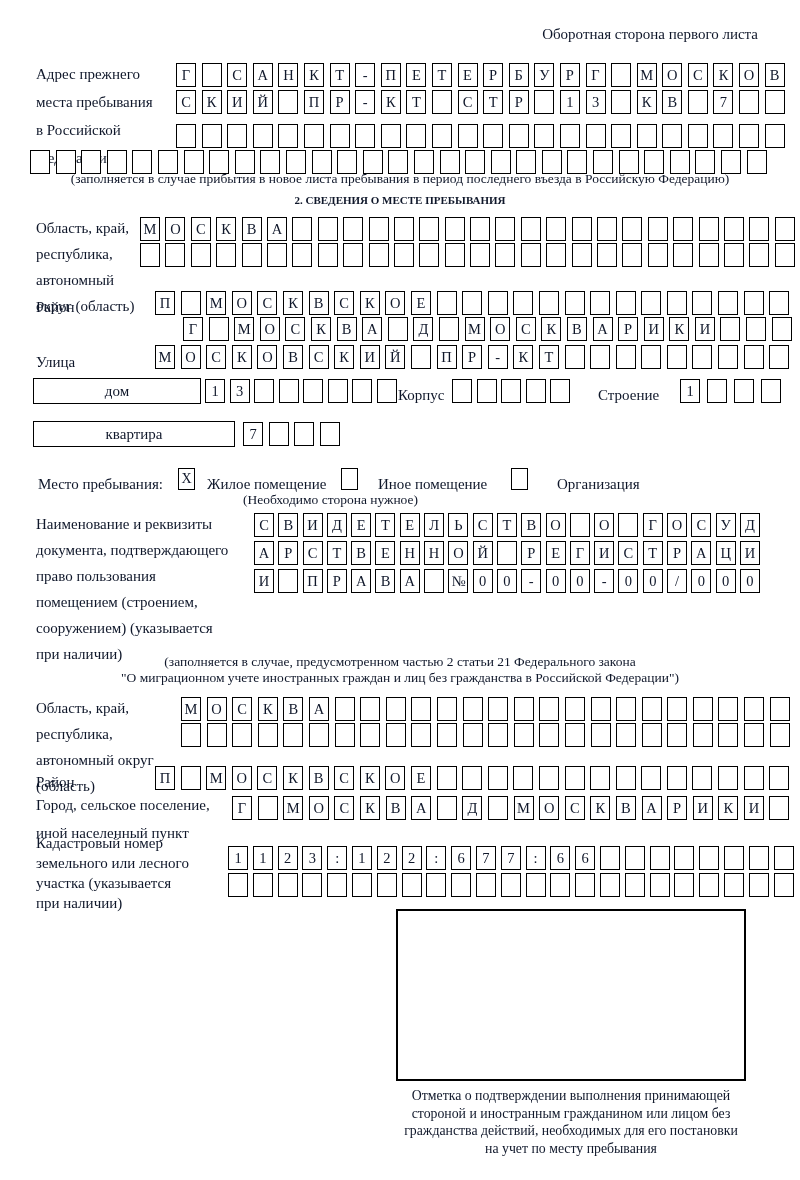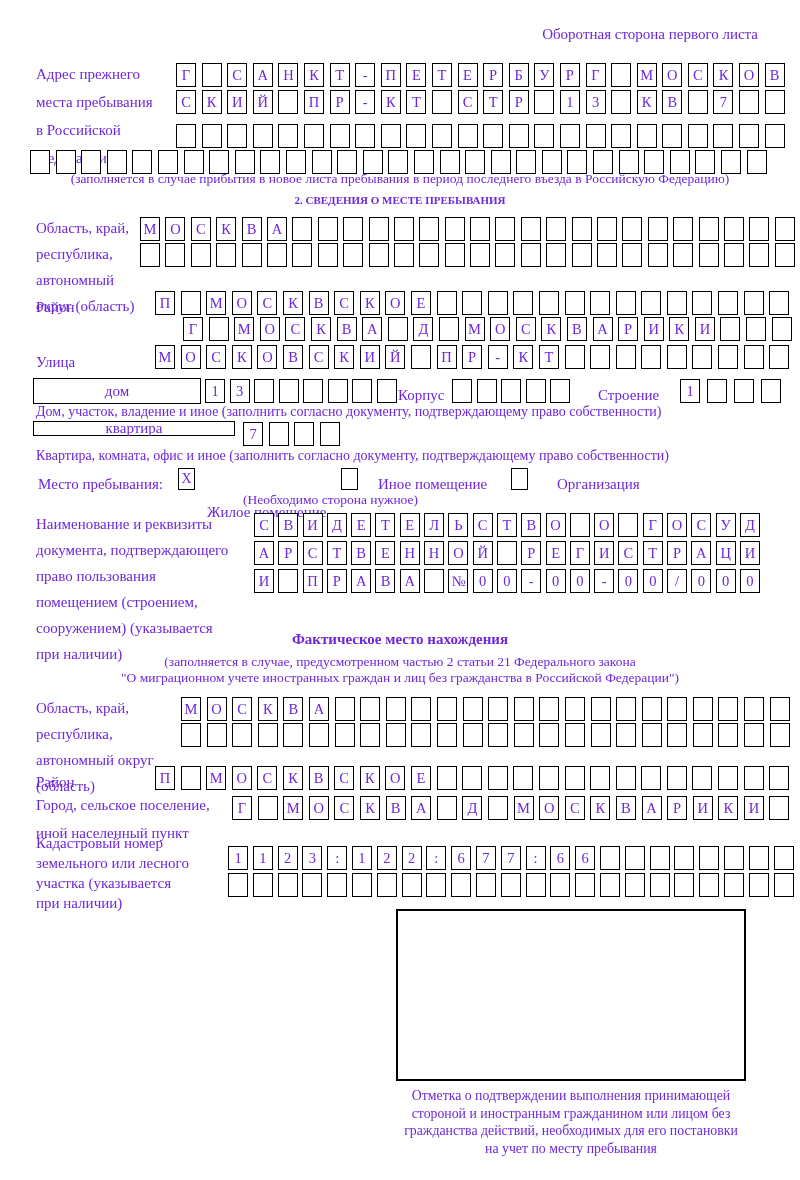--- a/index.html
+++ b/index.html
@@ -1,17 +1,17 @@
 <!DOCTYPE html>
 <html><head>
 <meta charset="utf-8">
 <style>
   html,body{margin:0;padding:0;background:#888;}
   .page{position:relative;width:800px;height:1180px;background:#ffffff;margin:0 auto;
-        font-family:"Liberation Serif","DejaVu Serif",serif;color:#6d28d9;overflow:hidden;}
+        font-family:"Liberation Serif","DejaVu Serif",serif;color:#0f172a;overflow:hidden;}
   .abs{position:absolute;}
   .lines{white-space:pre-line;}
   .lbl{font-size:15px;line-height:28px;}
   .cellrow{position:absolute;display:flex;gap:5.6px;}
   .cell{box-sizing:border-box;flex:0 0 20px;width:20px;height:24px;border:1.7px solid #000;
         display:flex;align-items:center;justify-content:center;font-size:14.5px;background:#fff;}
   .wbox{box-sizing:border-box;position:absolute;border:1.7px solid #000;background:#fff;
         display:flex;align-items:center;justify-content:center;font-size:15px;}
   .chk{box-sizing:border-box;position:absolute;width:17px;height:22px;border:1.6px solid #000;
        display:flex;align-items:center;justify-content:center;font-size:14px;background:#fff;}
@@ -310,34 +310,32 @@
       <span class="cell"></span>
       <span class="cell"></span>
     </div>
   <div class="abs lbl" style="left:598px;top:381px;">Строение</div>
   <div class="cellrow" style="left:680px;top:379px;gap:7px;">
       <span class="cell">1</span>
       <span class="cell"></span>
       <span class="cell"></span>
       <span class="cell"></span>
     </div>
-  <div class="abs cap" style="left:36px;top:404px;">Дом, участок, владение и иное (заполнить согласно документу, подтверждающему право собственности)</div>
-
-  <div class="wbox" style="left:33px;top:421px;width:202px;height:15px;">квартира</div>
+
+  <div class="wbox" style="left:33px;top:421px;width:202px;height:26px;">квартира</div>
   <div class="cellrow" style="left:243px;top:422px;">
       <span class="cell">7</span>
       <span class="cell"></span>
       <span class="cell"></span>
       <span class="cell"></span>
     </div>
-  <div class="abs cap" style="left:36px;top:448px;">Квартира, комната, офис и иное (заполнить согласно документу, подтверждающему право собственности)</div>
 
   <div class="abs lbl" style="left:38px;top:470px;">Место пребывания:</div>
   <div class="chk" style="left:178px;top:468px;">X</div>
-  <div class="abs lbl" style="left:207px;top:470px;margin-top:28px;">Жилое помещение</div>
+  <div class="abs lbl" style="left:207px;top:470px;">Жилое помещение</div>
   <div class="chk" style="left:341px;top:468px;"></div>
   <div class="abs lbl" style="left:378px;top:470px;">Иное помещение</div>
   <div class="chk" style="left:511px;top:468px;"></div>
   <div class="abs lbl" style="left:557px;top:470px;">Организация</div>
   <div class="abs note" style="left:243px;top:492px;">(Необходимо сторона нужное)</div>
 
   <div class="abs lbl lines" style="left:36px;top:511px;line-height:26px;">Наименование и реквизиты
 документа, подтверждающего
 право пользования
 помещением (строением,
@@ -406,21 +404,20 @@
       <span class="cell">0</span>
       <span class="cell">-</span>
       <span class="cell">0</span>
       <span class="cell">0</span>
       <span class="cell">/</span>
       <span class="cell">0</span>
       <span class="cell">0</span>
       <span class="cell">0</span>
     </div>
 
-  <div class="abs ctr bold" style="top:631px;font-size:15px;">Фактическое место нахождения</div>
   <div class="abs note ctr lines" style="top:654px;line-height:16px;">(заполняется в случае, предусмотренном частью 2 статьи 21 Федерального закона
 "О миграционном учете иностранных граждан и лиц без гражданства в Российской Федерации")</div>
 
   <div class="abs lbl lines" style="left:36px;top:695px;line-height:26px;">Область, край,
 республика,
 автономный округ
 (область)</div>
   <div class="cellrow" style="left:181px;top:697px;">
       <span class="cell">М</span>
       <span class="cell">О</span>

